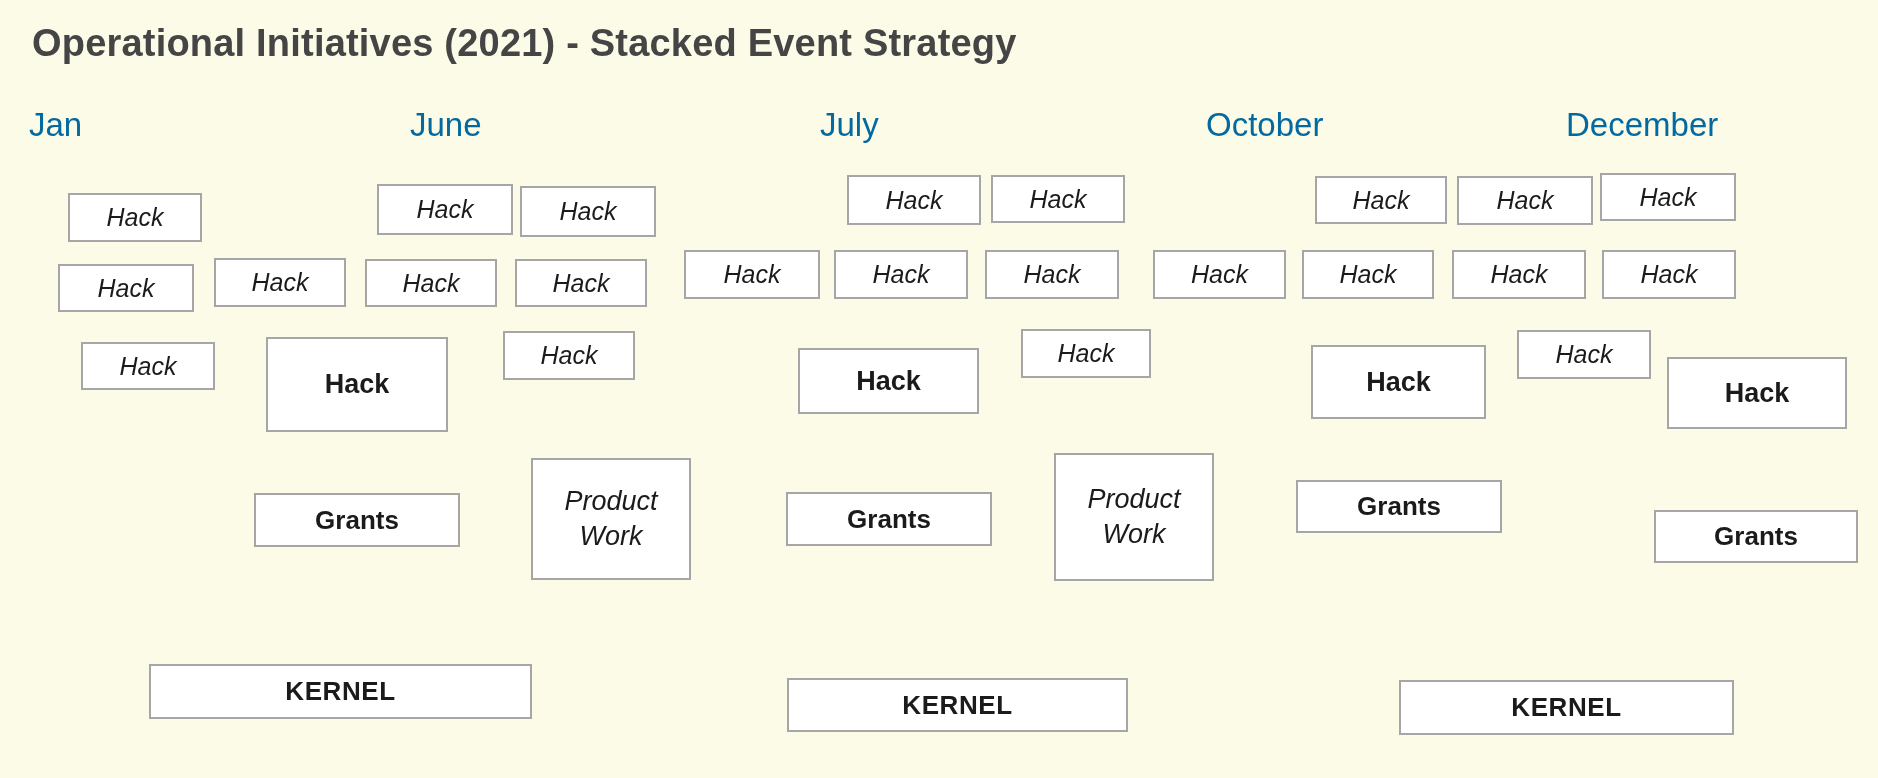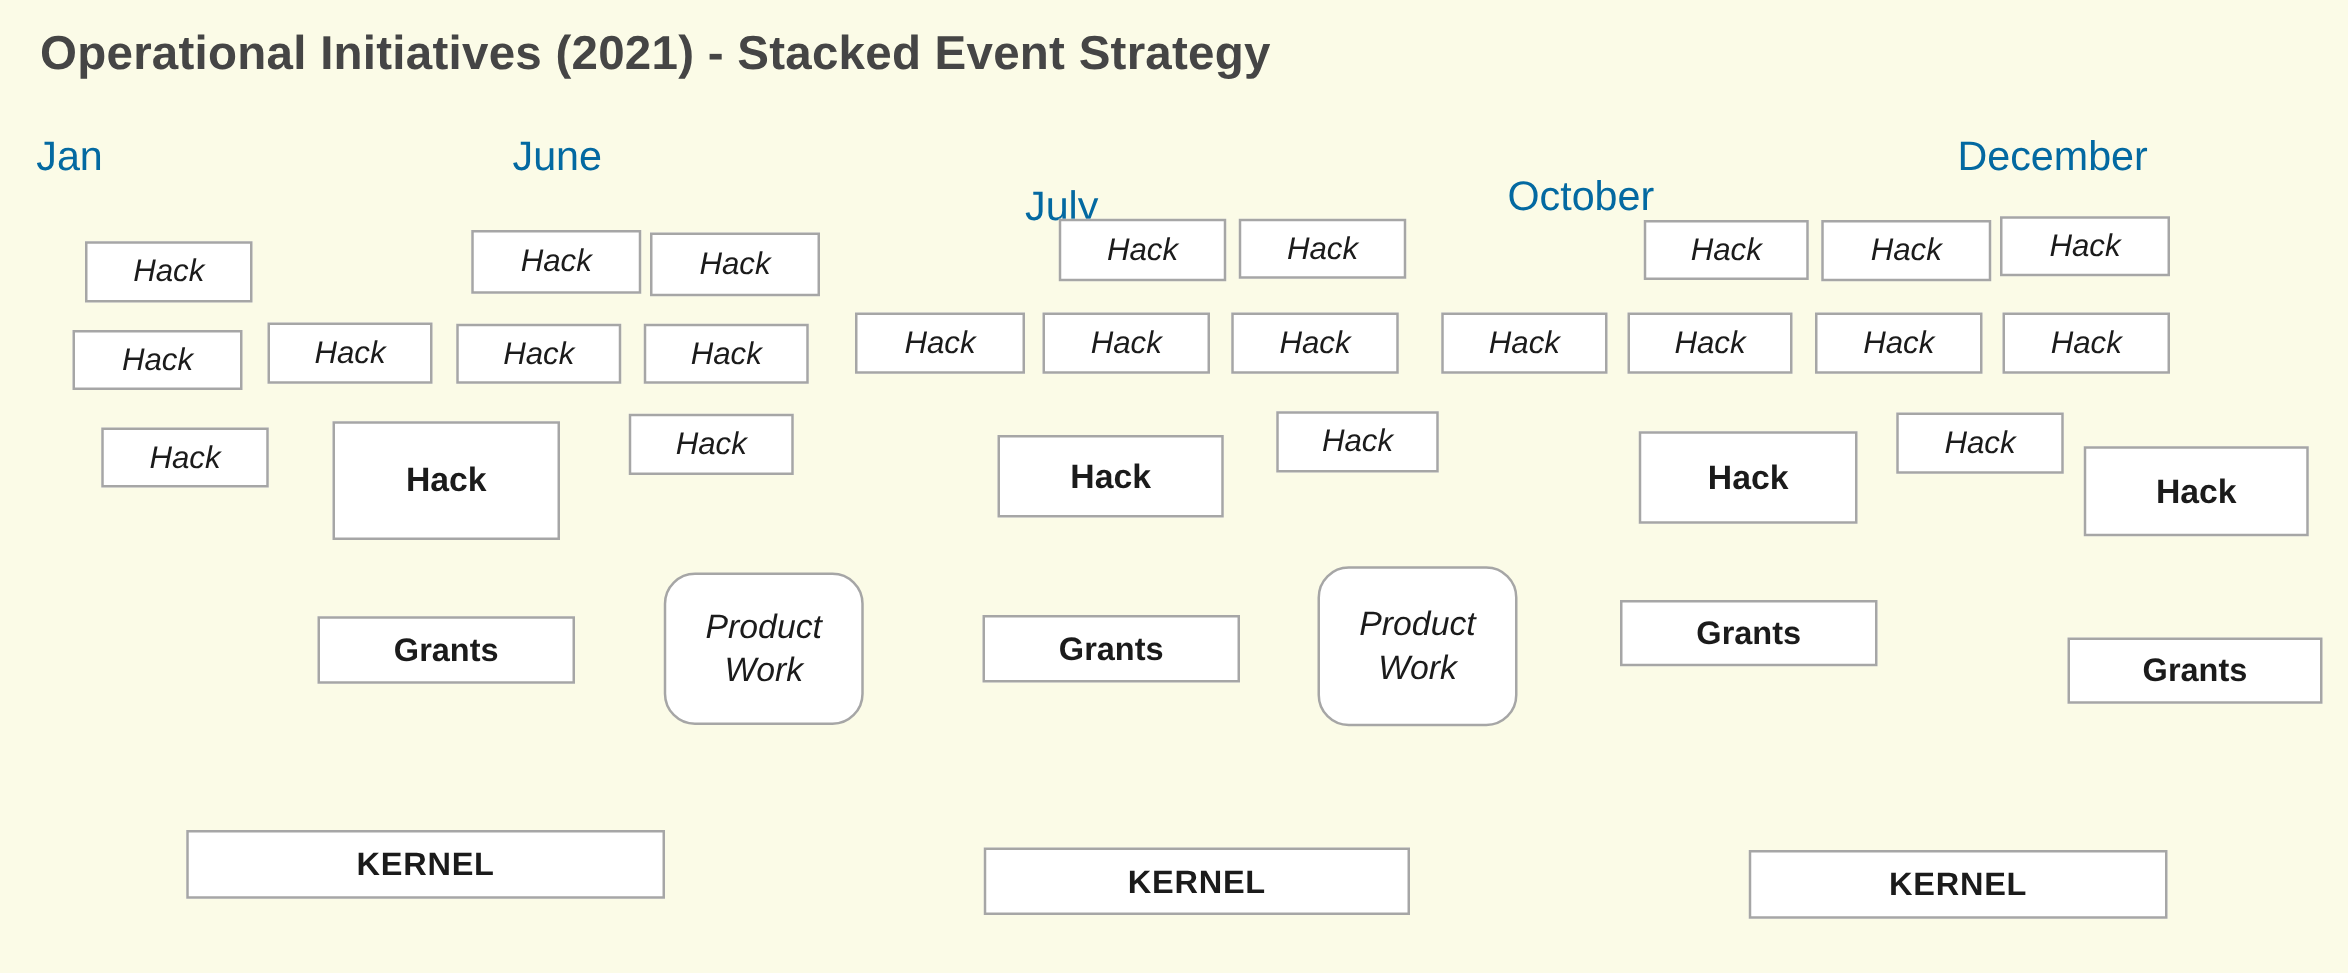--- a/index.html
+++ b/index.html
@@ -57,38 +57,37 @@
     font-size: 27px;
   }
   .grants {
     font-weight: 700;
     font-size: 26px;
   }
   .product_work {
     font-style: italic;
     font-size: 27px;
     line-height: 1.3;
-    border-radius: 25px;
   }
   .kernel {
     font-weight: 700;
     font-size: 26px;
     letter-spacing: 0.6px;
   }
 </style>
 </head>
 <body>
 
 <div class="canvas">
   <div class="page-title">Operational Initiatives (2021) - Stacked Event Strategy</div>
   <div id="months-layer">
       <div class="month-label" style="left: 29px;">Jan</div>
       <div class="month-label" style="left: 410px;">June</div>
-      <div class="month-label" style="left: 820px; margin-top: 40px;">July</div>
-      <div class="month-label" style="left: 1206px; margin-top: 32px;">October</div>
+      <div class="month-label" style="left: 820px;">July</div>
+      <div class="month-label" style="left: 1206px;">October</div>
       <div class="month-label" style="left: 1566px;">December</div>
     </div>
   <div id="boxes-layer">
       <div class="box hack_small" style="left: 68px; top: 193px; width: 134px; height: 49px;">Hack</div>
       <div class="box hack_small" style="left: 377px; top: 184px; width: 136px; height: 51px;">Hack</div>
       <div class="box hack_small" style="left: 520px; top: 186px; width: 136px; height: 51px;">Hack</div>
       <div class="box hack_small" style="left: 847px; top: 175px; width: 134px; height: 50px;">Hack</div>
       <div class="box hack_small" style="left: 991px; top: 175px; width: 134px; height: 48px;">Hack</div>
       <div class="box hack_small" style="left: 1315px; top: 176px; width: 132px; height: 48px;">Hack</div>
       <div class="box hack_small" style="left: 1457px; top: 176px; width: 136px; height: 49px;">Hack</div>

